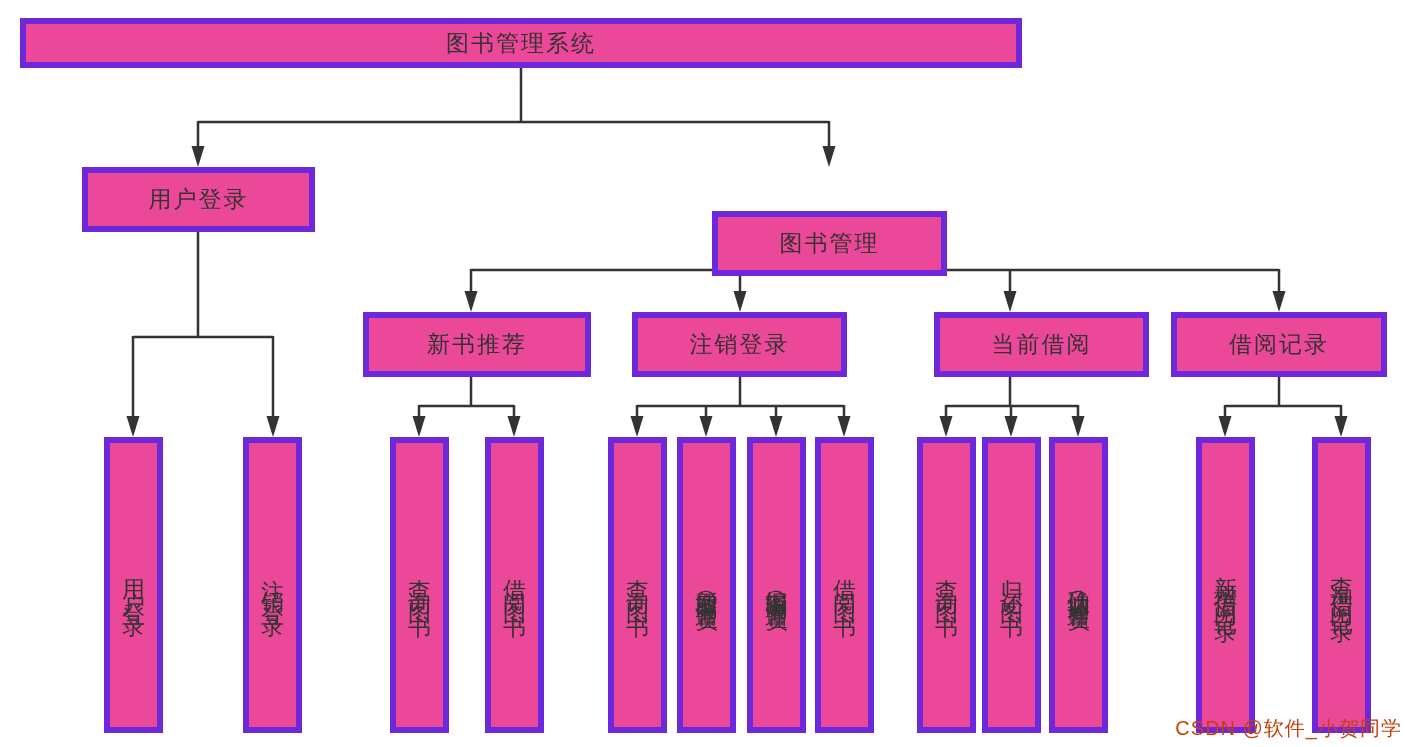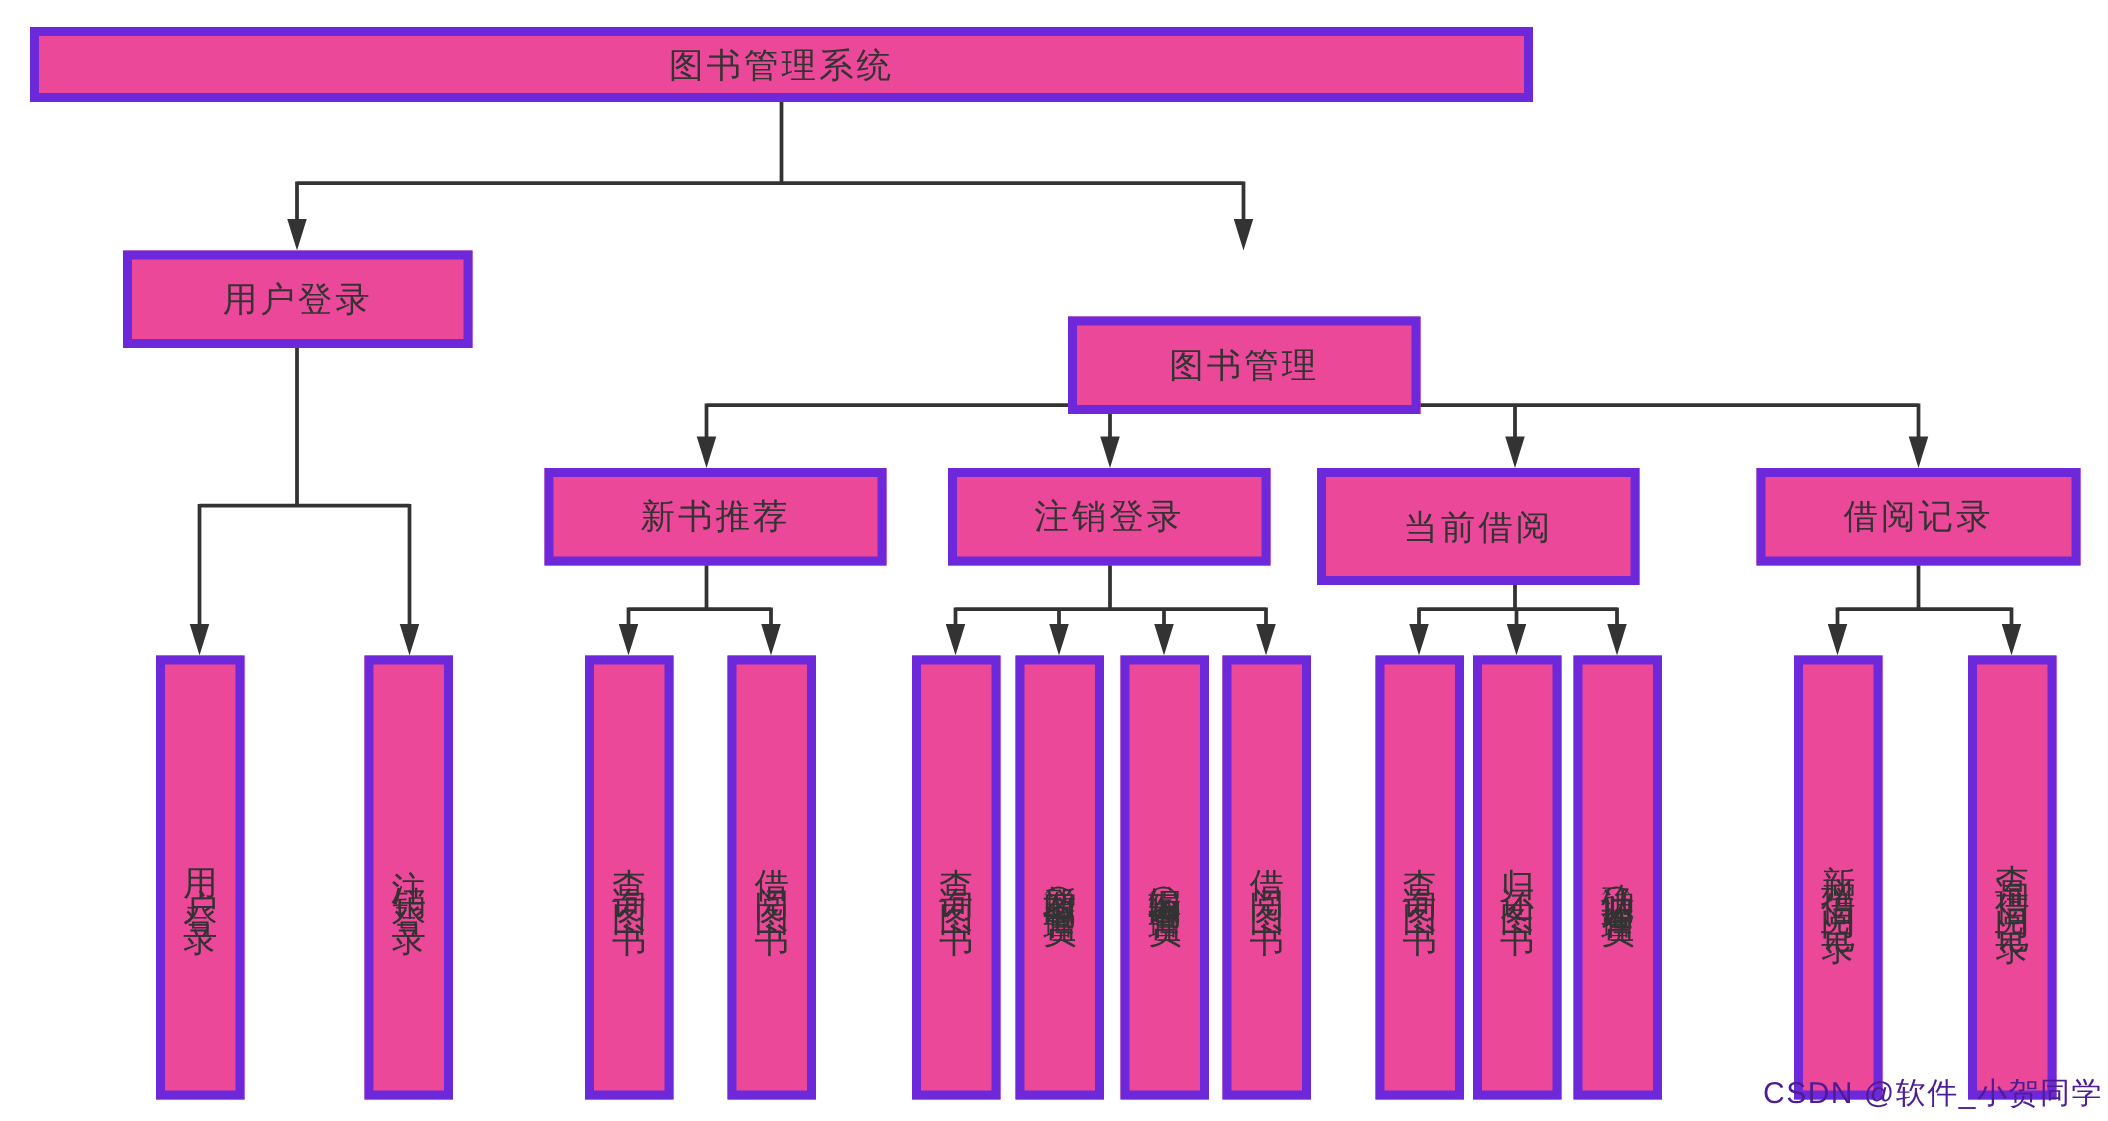--- a/index.html
+++ b/index.html
@@ -34,21 +34,21 @@
     line-height:1;
   }
   .sp4  span { letter-spacing:12px; font-size:23px; }
   .sp6  span { letter-spacing:9px;  font-size:23px; }
   .sp10 span { letter-spacing:3px;  font-size:22px; }
   #watermark {
     position:absolute;
     right:3px; bottom:5px;
     font-family:"Liberation Sans", sans-serif;
     font-size:20px;
-    color:#4c1d95;
+    color:#c2410c;
     letter-spacing:1px;
   }
   .seg { stroke:#333333; stroke-width:2.5; fill:none; }
   .arw { fill:#333333; stroke:none; }
 </style>
 </head>
 <body>
 
 <div id="stage">
 
@@ -102,21 +102,21 @@
   <div class="box" style="left:712px; top:167px; width:235px; height:65px;margin-top:44px;">
     <span>图书管理</span>
   </div>
 
   <div class="box" style="left:363px; top:312px; width:228px; height:65px;">
     <span>新书推荐</span>
   </div>
   <div class="box" style="left:632px; top:312px; width:215px; height:65px;">
     <span>注销登录</span>
   </div>
-  <div class="box" style="left:878px; top:312px; width:215px; height:78px;">
+  <div class="box" style="left:934px; top:312px; width:215px; height:65px;">
     <span>当前借阅</span>
   </div>
   <div class="box" style="left:1171px; top:312px; width:216px; height:65px;">
     <span>借阅记录</span>
   </div>
 
   <div class="box leaf sp4" style="left:104px;">
     <span>用户登录</span>
   </div>
   <div class="box leaf sp4" style="left:243px;">

